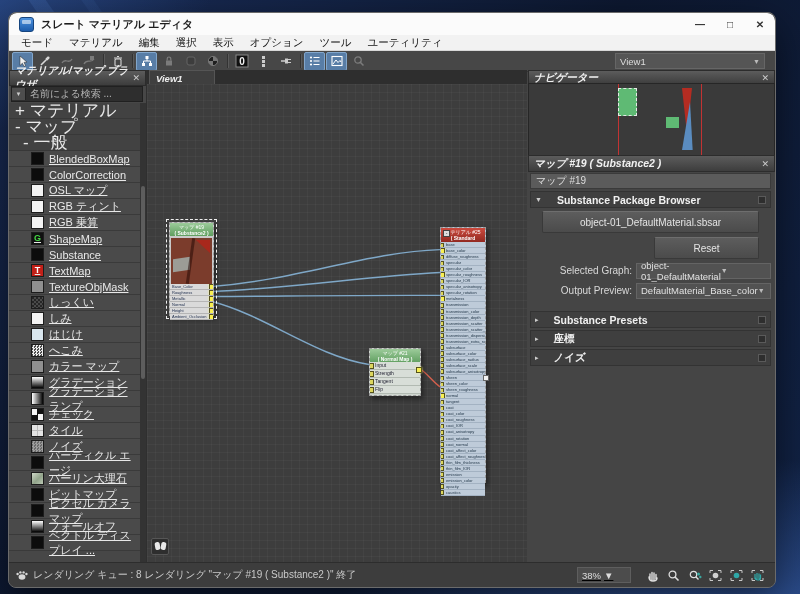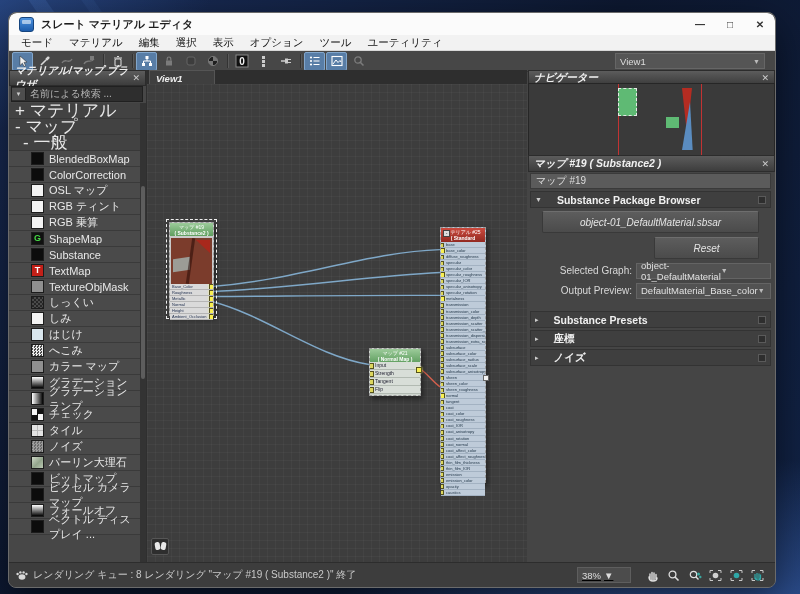--- a/index.html
+++ b/index.html
@@ -52,21 +52,21 @@
   #browser-head{position:absolute;left:0;top:0;right:0;height:14px;}
   #search-row{position:absolute;left:2px;top:16px;right:3px;height:14px;background:#2e2e2e;
     border:1px solid #202020;display:flex;align-items:center;}
   #search-dd{width:13px;height:12px;background:#4e4e4e;border-right:1px solid #222;
     display:flex;align-items:center;justify-content:center;font-size:6px;color:#ccc;}
   #search-text{font-size:10px;color:#b5b5b5;padding-left:4px;}
   #browser-list{position:absolute;left:0;top:33px;right:6px;bottom:0;overflow:hidden;}
   .tree-group{height:15px;display:flex;align-items:center;background:#424242;
     border-bottom:1px solid #383838;color:#e8e8e8;font-size:17px;}
   .tree-item{height:15px;display:flex;align-items:center;background:#4a4a4a;
-    border-bottom:1px solid #3a3a3a;color:#e8e8e8;font-size:11px;padding-left:22px;}
+    border-bottom:1px solid #3a3a3a;color:#e8e8e8;font-size:11px;padding-left:22px;text-decoration:underline;}
   .tree-item.selected{background:#33597f;}
   .sw{width:11px;height:11px;border:1px solid #1c1c1c;margin-right:5px;flex:none;
     font:bold 9px/11px "Liberation Sans",sans-serif;text-align:center;color:transparent;}
   .sw-black{background:#0c0c0c}.sw-white{background:#f3f3f3}.sw-gray{background:#8f8f8f}
   .sw-shape-g{background:#101010;color:#45d845}
   .sw-text-t{background:#c22018;color:#fff}
   .sw-noise-dark{background:repeating-conic-gradient(#4a4a4a 0 25%,#262626 0 50%) 0 0/4px 4px}
   .sw-noise-bw{background:repeating-conic-gradient(#ececec 0 25%,#4e4e4e 0 50%) 0 0/3px 3px}
   .sw-noise-gray{background:repeating-conic-gradient(#9d9d9d 0 25%,#6c6c6c 0 50%) 0 0/3px 3px}
   .sw-speckle-blue{background:#d9e6ee}
@@ -150,21 +150,21 @@
   #param-name{position:absolute;left:2px;top:18px;right:4px;height:14px;background:#5b5b5b;
     border:1px solid #3a3a3a;color:#ddd;font-size:10px;display:flex;align-items:center;padding-left:5px;}
   .rollout{position:absolute;left:2px;right:4px;height:15px;background:#3f3f3f;
     border:1px solid #333;color:#f0f0f0;font-size:10.5px;font-weight:bold;
     display:flex;align-items:center;padding:0 4px;gap:11px;}
   .rollout .tri{font-size:7px;margin-right:4px;font-weight:normal;color:#ccc;}
   .rollout .pin{margin-left:auto;width:6px;height:6px;background:#2e2e2e;border:1px solid #5a5a5a;}
   #rollout-package{top:36px;}
   .pbtn{position:absolute;height:20px;background:linear-gradient(#5d5d5d,#4b4b4b);
     border:1px solid #393939;border-top-color:#6e6e6e;border-radius:2px;color:#e4e4e4;
-    font-size:10px;display:flex;align-items:center;justify-content:center;font-style:italic;}
+    font-size:10px;display:flex;align-items:center;justify-content:center;}
   #btn-sbsar{left:14px;right:16px;top:56px;}
   #btn-reload{left:14px;width:104px;top:82px;}
   #btn-reset{left:126px;right:16px;top:82px;}
   .prow{position:absolute;left:0;right:4px;height:15px;display:flex;align-items:center;}
   .prow .plabel{width:104px;text-align:right;color:#d8d8d8;font-size:10px;padding-right:4px;}
   .pselect{flex:1;height:14px;background:#525252;border:1px solid #646464;display:flex;
     align-items:center;color:#e0e0e0;font-size:9.5px;padding:0 4px;}
   .pselect span{flex:1;}
   #row-graph{top:108px;}
   #row-preview{top:128px;}
@@ -397,20 +397,24 @@
           <span class="sw sw-checker"></span>
           <span>チェック</span>
         </div>
         <div class="tree-item">
           <span class="sw sw-tile"></span>
           <span>タイル</span>
         </div>
         <div class="tree-item">
           <span class="sw sw-noise-gray"></span>
           <span>ノイズ</span>
+        </div>
+        <div class="tree-item">
+          <span class="sw sw-black"></span>
+          <span>パーティクル エージ</span>
         </div>
         <div class="tree-item">
           <span class="sw sw-marble"></span>
           <span>パーリン大理石</span>
         </div>
         <div class="tree-item">
           <span class="sw sw-black"></span>
           <span>ビットマップ</span>
         </div>
         <div class="tree-item">

